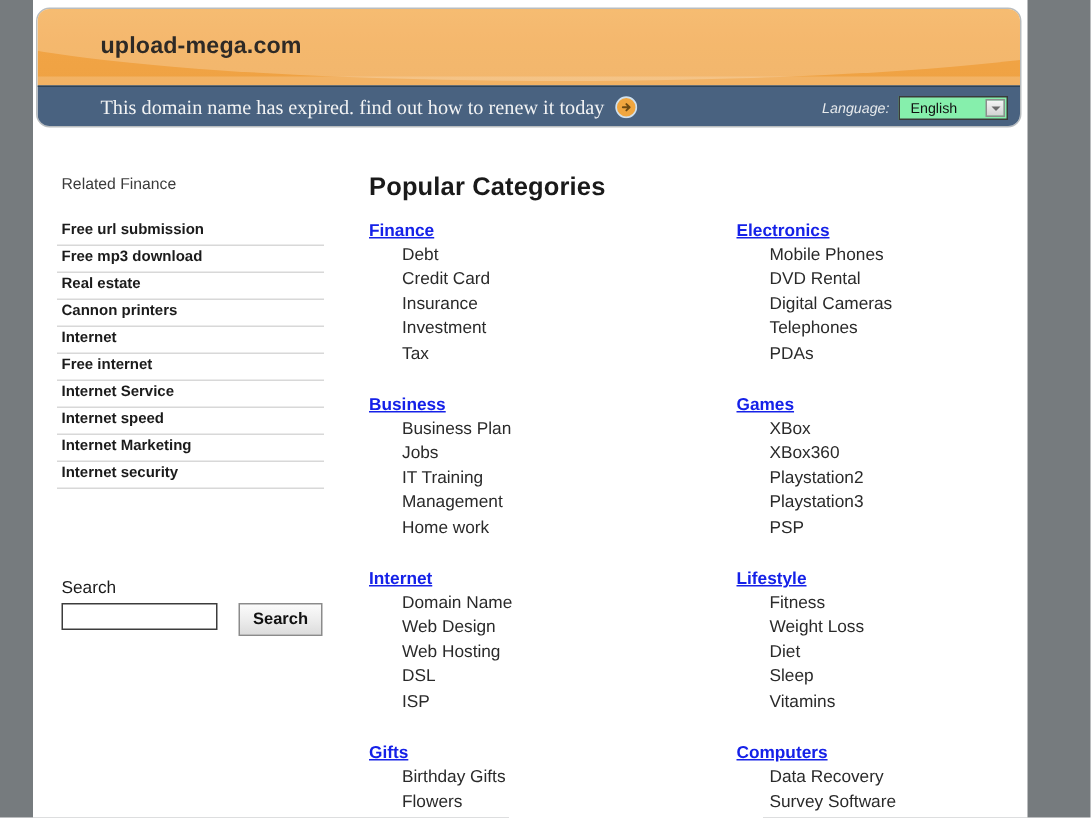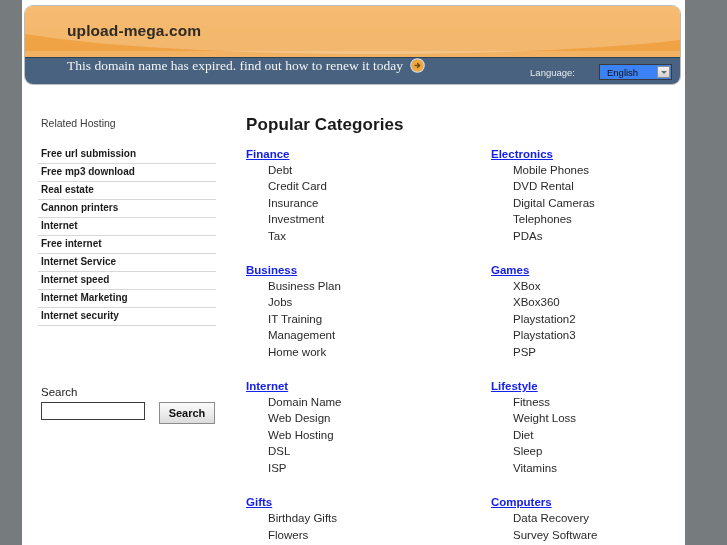--- a/index.html
+++ b/index.html
@@ -86,20 +86,21 @@
     letter-spacing: 0.1px;
     z-index: 3;
   }
 
   #notice-bar {
     position: relative;
     height: 28px;
     background: #496280;
     border-top: 1px solid #2e4256;
     display: flex;
+    align-items: center;
   }
   #notice-text {
     margin-left: 42px;
     color: #f2f3f4;
     font-family: "Liberation Serif", serif;
     font-size: 13.5px;
     white-space: nowrap;
   }
   #notice-arrow {
     display: inline-block;
@@ -112,28 +113,29 @@
     position: absolute;
     right: 8px;
     top: 0;
     height: 28px;
     display: flex;
     align-items: center;
   }
   #lang-label {
     color: #e7eaec;
     font-size: 9.5px;
-    margin-right: 24px;
-    font-family: "Liberation Sans", sans-serif;
+    margin-right: 6px;
+    font-family: "Liberation Sans", sans-serif;
+    font-style: italic;
   }
   #lang-select {
     width: 73px;
     height: 16px;
     border: 1px solid #3a3a3a;
-    background: #3b82f6;
+    background: #86efac;
     font-size: 9.5px;
     font-family: "Liberation Sans", sans-serif;
     color: #111;
     display: flex;
     align-items: center;
     box-sizing: border-box;
     position: relative;
     padding-left: 7px;
   }
   #lang-select .arrowbtn {
@@ -299,21 +301,21 @@
           </div>
         </div>
       </div>
 
     </div>
   </div>
 
   <div id="content">
 
     <div id="sidebar">
-      <div id="related-title">Related Hosting</div>
+      <div id="related-title">Related Finance</div>
       <div id="related-list">
           <div class="related-item">Free url submission</div>
           <div class="related-item">Free mp3 download</div>
           <div class="related-item">Real estate</div>
           <div class="related-item">Cannon printers</div>
           <div class="related-item">Internet</div>
           <div class="related-item">Free internet</div>
           <div class="related-item">Internet Service</div>
           <div class="related-item">Internet speed</div>
           <div class="related-item">Internet Marketing</div>

